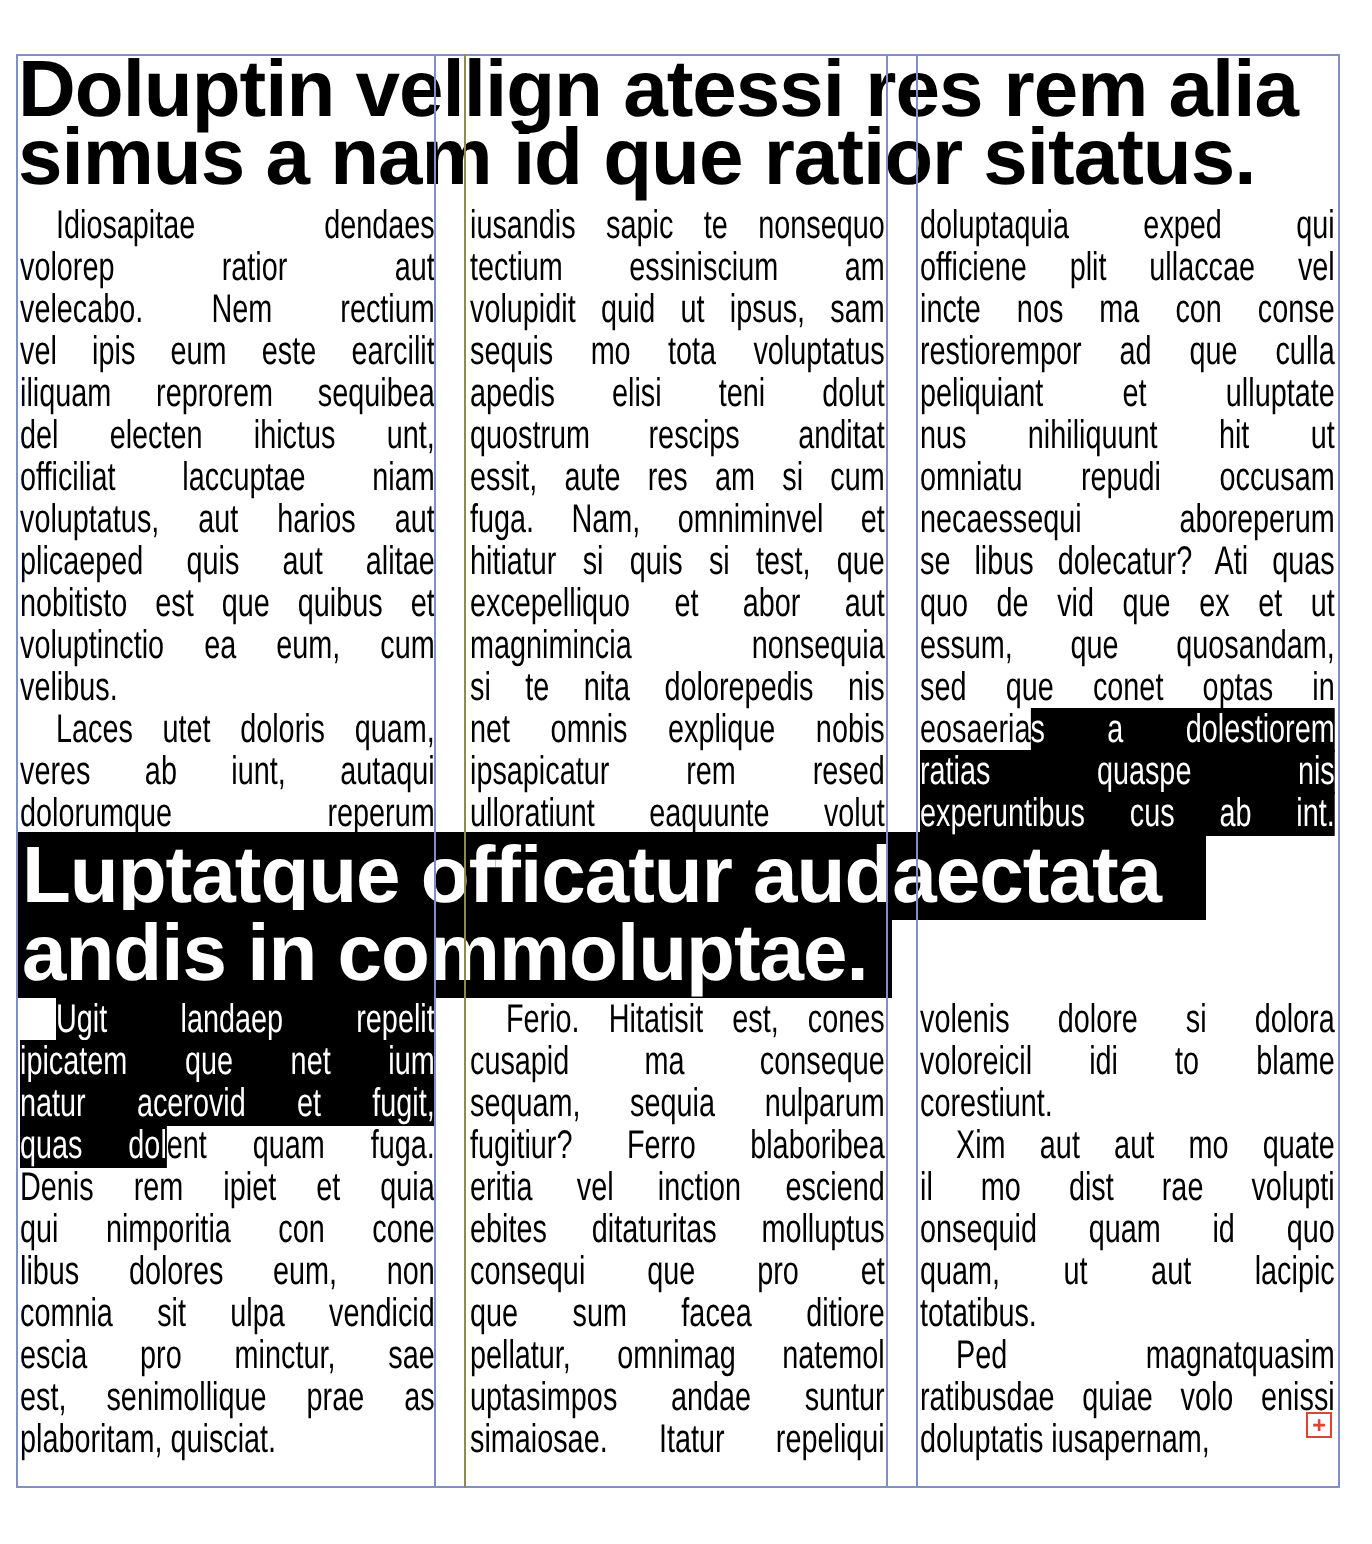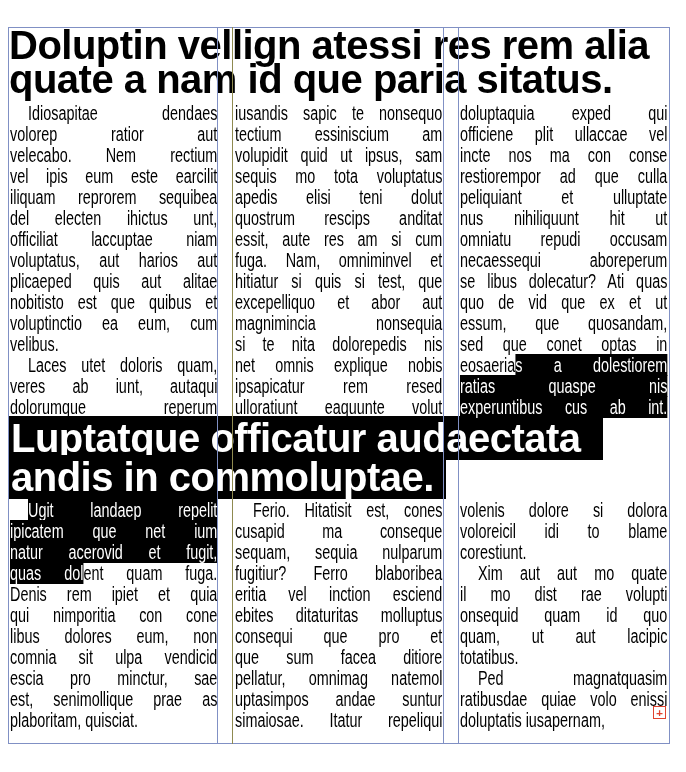--- a/index.html
+++ b/index.html
@@ -56,21 +56,21 @@
 
 <div class="frame-border"></div>
 
 <div class="vguide blue" style="left:217px;"></div>
 <div class="vguide olive" style="left:232px;"></div>
 <div class="vguide blue" style="left:443px;"></div>
 <div class="vguide blue" style="left:458px;"></div>
 
 <div id="headline1" class="headline">
     <div class="ln"><span>Doluptin vellign atessi res rem alia</span></div>
-    <div class="ln"><span>quate a nam id que paria sitatus.</span></div>
+    <div class="ln"><span>simus a nam id que ratior sitatus.</span></div>
   </div>
 
 <div id="headline2" class="headline">
     <div class="ln"><span class="hl">Luptatque officatur audaectata&nbsp;</span></div>
     <div class="ln"><span class="hl">andis in commoluptae.</span></div>
   </div>
 
 <div id="col1top" class="coltext">
     <div class="ln ind"><span>Idiosapitae dendaes</span></div>
     <div class="ln"><span>volorep ratior aut</span></div>

